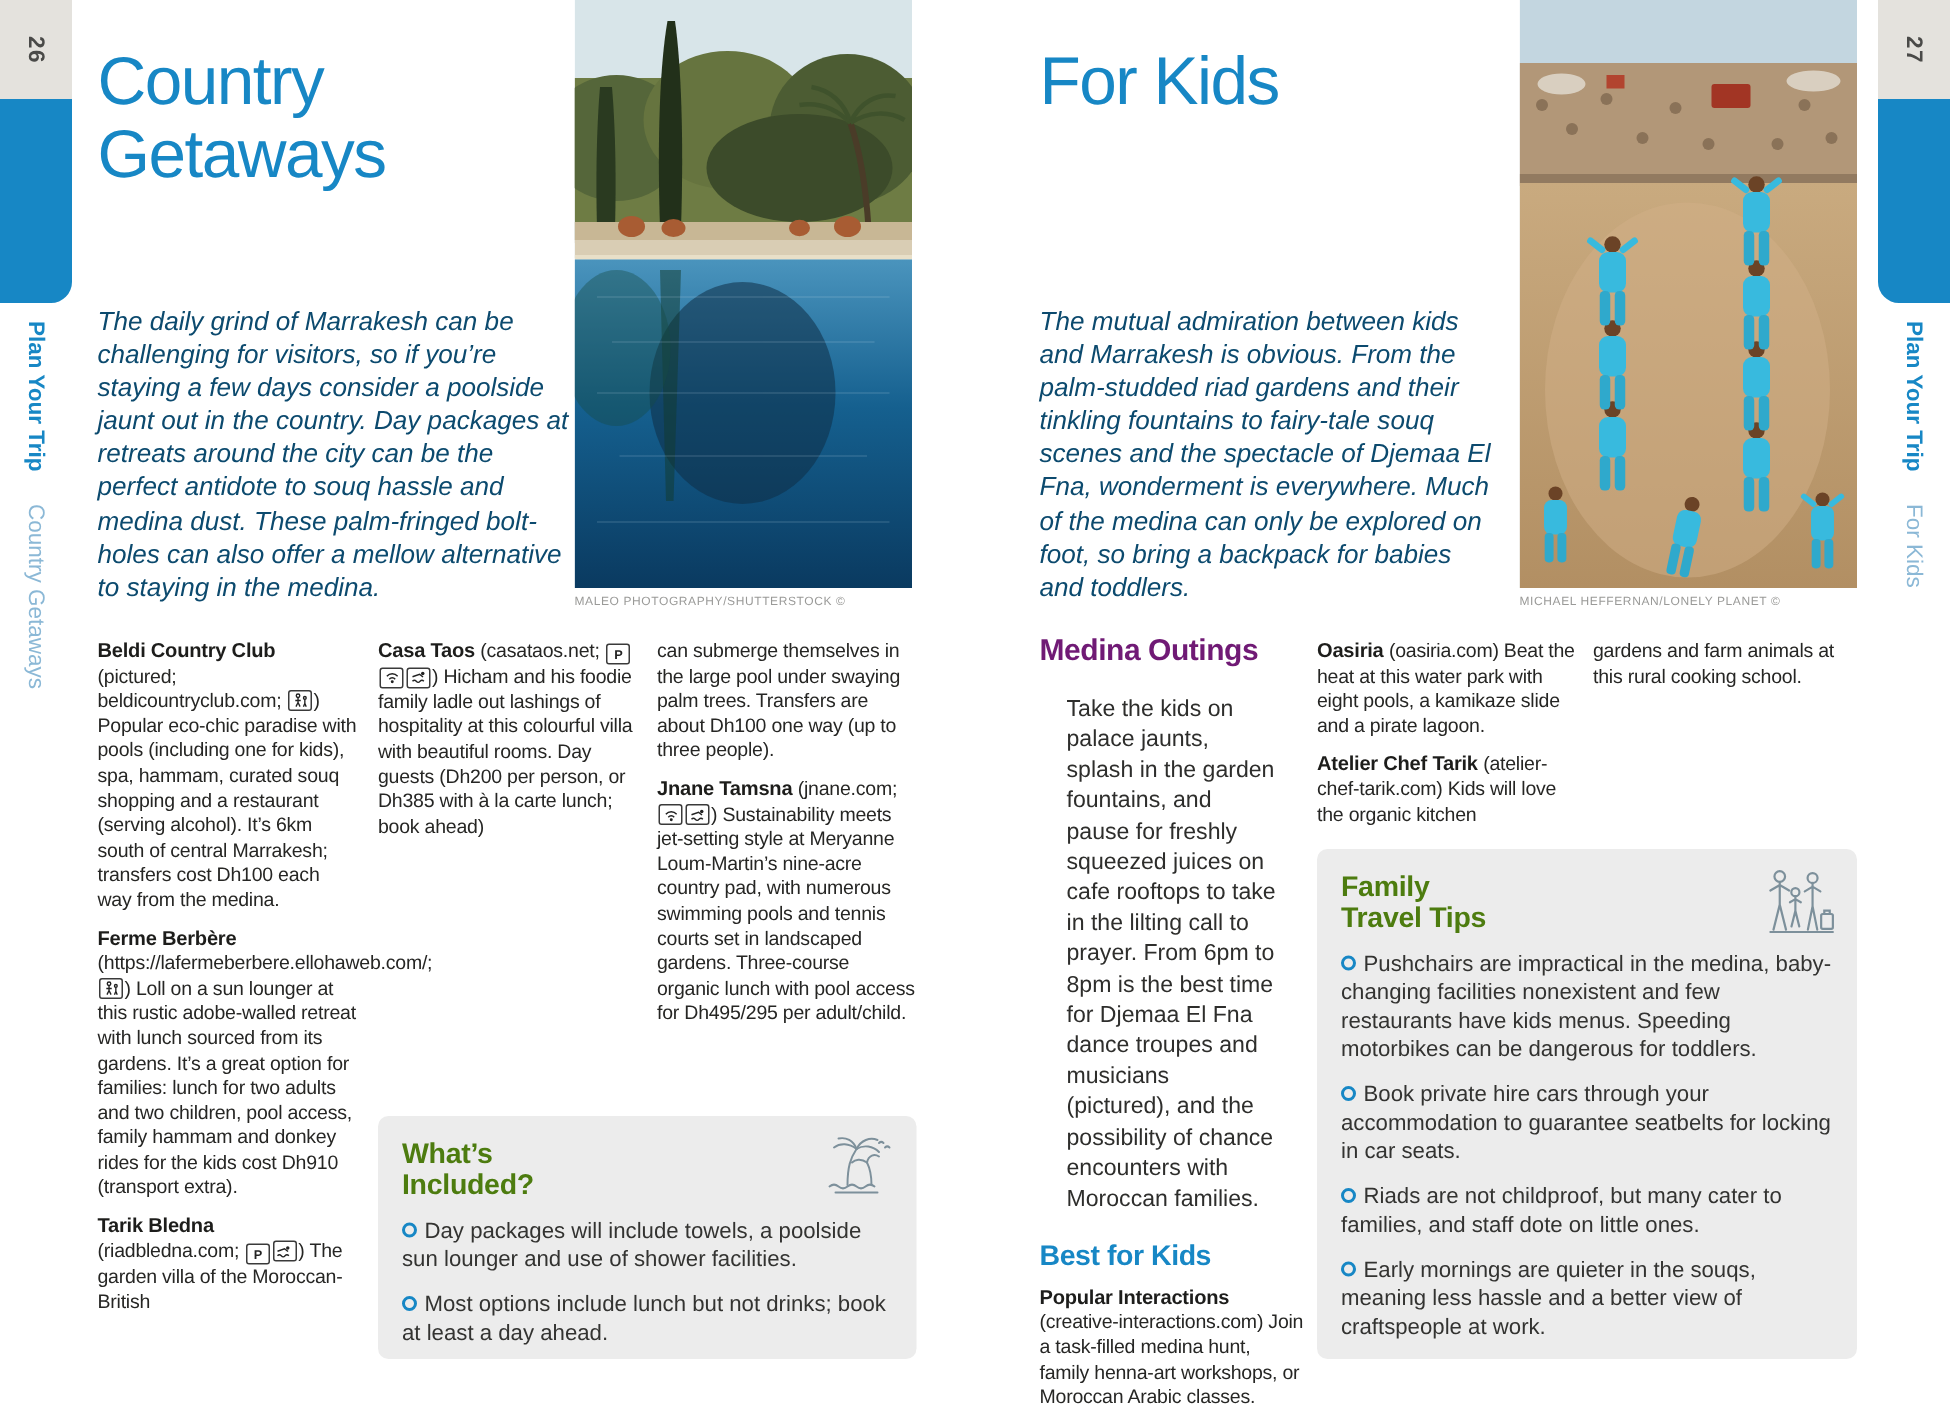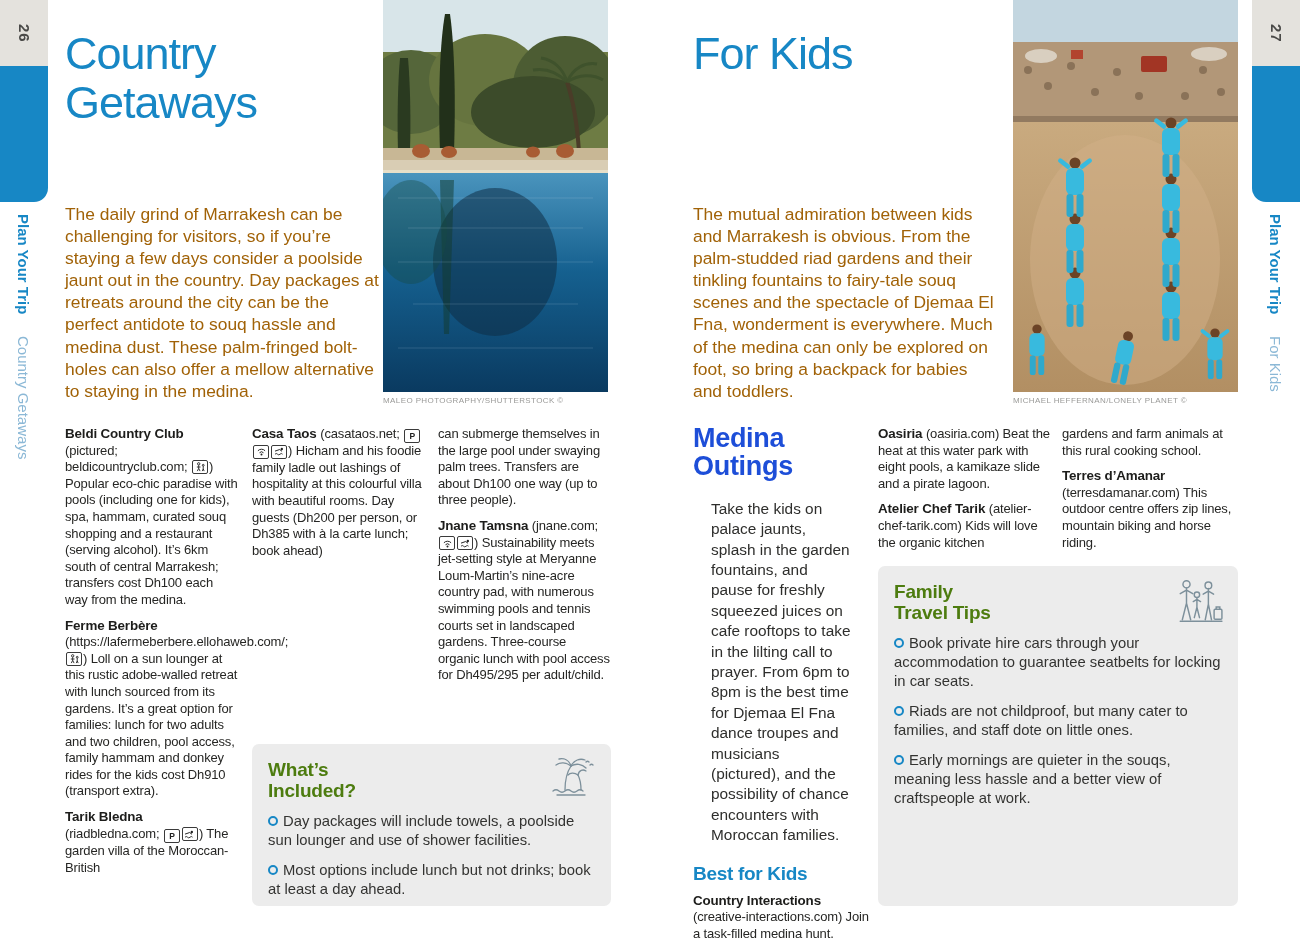--- a/index.html
+++ b/index.html
@@ -12,35 +12,35 @@
   .pagenum{writing-mode:vertical-rl;font-size:15px;font-weight:bold;color:#4a4a48;letter-spacing:1px;}
   .tab{width:48px;height:136px;background:#1787c5;}
   .tab-left{border-radius:0 0 14px 0;}
   .tab-right{border-radius:0 0 0 14px;}
   .vtext{writing-mode:vertical-rl;font-size:15px;white-space:nowrap;}
   .vbold{font-weight:bold;color:#1787c5;}
   .vlight{color:#8bb8d6;}
 
   
   .title{font-size:45px;line-height:1.08;font-weight:normal;color:#1787c5;letter-spacing:-1px;white-space:pre-line;}
-  .intro{font-size:17.4px;line-height:1.27;color:#a16207;}
+  .intro{font-style:italic;font-size:17.4px;line-height:1.27;color:#0c4a6e;}
 
   
   .photo{width:225px;height:392px;top:0;overflow:hidden;}
   .credit{font-size:8px;letter-spacing:.4px;color:#9a9a98;width:225px;}
 
   
   .col{font-size:13px;line-height:16.6px;letter-spacing:-.15px;color:#262624;}
   .entry{margin:0 0 9px 0;}
   .entry b{font-size:13.4px;color:#1d1d1b;}
   .ic{display:inline-flex;align-items:center;justify-content:center;width:14px;height:12px;
       border:1px solid #3a3a3a;border-radius:2px;background:#fff;vertical-align:-1px;margin:0 1px;}
   .ic b{font-size:8.5px;line-height:1;color:#222;}
 
-  h3.sec{font-size:27px;line-height:1.05;margin:0 0 10px 0;color:#1d4ed8;letter-spacing:-.3px;}
+  h3.sec{font-size:20px;line-height:1.05;margin:0 0 10px 0;color:#701a75;letter-spacing:-.3px;}
   h3.sec.blue{color:#1787c5;font-size:19px;margin:16px 0 9px 0;}
   .bigp{font-size:15.4px;line-height:20.4px;color:#2e2e2c;margin:18px;}
 
   
   .box{background:#ececec;border-radius:7px;padding:13px 16px;box-sizing:border-box;overflow:hidden;}
   .box h4{color:#4d7c0f;font-size:19px;line-height:1.12;margin:2px 0 10px 0;white-space:pre-line;letter-spacing:-.2px;}
   .bullet{font-size:14.8px;line-height:19px;color:#333331;margin:0 0 11px 0;}
   .ring{display:inline-block;width:6px;height:6px;border:2px solid #1787c5;border-radius:50%;margin-right:5px;vertical-align:0px;}
   .boxicon{position:absolute;top:12px;right:14px;}
 </style>
@@ -260,47 +260,47 @@
     <use href="#p1" transform="translate(110 360) scale(.9) rotate(12)"></use>
   </svg>
 </div>
 <div class="abs credit" style="left:1013px;top:396px;">MICHAEL HEFFERNAN/LONELY PLANET ©</div>
 
 <div class="abs" style="left:693px;top:424px;width:177px;">
   <h3 class="sec">Medina Outings</h3>
   <p class="bigp">Take the kids on palace jaunts, splash in the garden fountains, and pause for freshly squeezed juices on cafe rooftops to take in the lilting call to prayer. From 6pm to 8pm is the best time for Djemaa El Fna dance troupes and musicians (pictured), and the possibility of chance encounters with Moroccan families.</p>
   <h3 class="sec blue">Best for Kids</h3>
   <div class="col">
-      <p class="entry"><b>Country Interactions </b>(creative-interactions.com) Join a task-filled medina hunt, family henna-art workshops, or Moroccan Arabic classes.</p>
+      <p class="entry"><b>Popular Interactions </b>(creative-interactions.com) Join a task-filled medina hunt, family henna-art workshops, or Moroccan Arabic classes.</p>
     </div>
 </div>
 
 <div class="abs col" style="left:878px;top:426px;width:177px;">
     <p class="entry"><b>Oasiria </b>(oasiria.com) Beat the heat at this water park with eight pools, a kamikaze slide and a pirate lagoon.</p>
     <p class="entry"><b>Atelier Chef Tarik </b>(atelier-chef-tarik.com) Kids will love the organic kitchen</p>
   </div>
 <div class="abs col" style="left:1062px;top:426px;width:173px;">
     <p class="entry">gardens and farm animals at this rural cooking school.</p>
-    <p class="entry"><b>Terres d’Amanar </b>(terresdamanar.com) This outdoor centre offers zip lines, mountain biking and horse riding.</p>
   </div>
 
 <div class="abs box" style="left:878px;top:566px;width:360px;height:340px;">
   <span class="boxicon">
     <svg width="50" height="46" viewBox="0 0 48 44" fill="none" stroke="#7d909b" stroke-width="1.4" stroke-linecap="round">
       <circle cx="12" cy="6" r="3.4"></circle>
         <path d="M12 9.5 V24 M12 24 L8 40 M12 24 L16 40 M6 15 L12 11.5 L18 15"></path>
       <circle cx="22" cy="16" r="2.6"></circle>
         <path d="M22 19 V28 M22 28 L19.5 38 M22 28 L24.5 38 M18.5 22.5 L22 20.5 L25.5 22.5"></path>
       <circle cx="33" cy="7" r="3.2"></circle>
         <path d="M33 10 V25 M33 25 L30 40 M33 25 L36 40 M28 15.5 L33 12.5 L38 15.5"></path>
       <rect x="38.5" y="30" width="7.5" height="9.5" rx="1"></rect>
         <path d="M40.5 30 v-2.2 h3.5 v2.2"></path>
       <path d="M6 41.5 H46"></path>
     </svg>
   </span>
   <h4>Family
 Travel Tips</h4>
   <div>
+      <p class="bullet"><span class="ring"></span>Pushchairs are impractical in the medina, baby-changing facilities nonexistent and few restaurants have kids menus. Speeding motorbikes can be dangerous for toddlers.</p>
       <p class="bullet"><span class="ring"></span>Book private hire cars through your accommodation to guarantee seatbelts for locking in car seats.</p>
       <p class="bullet"><span class="ring"></span>Riads are not childproof, but many cater to families, and staff dote on little ones.</p>
       <p class="bullet"><span class="ring"></span>Early mornings are quieter in the souqs, meaning less hassle and a better view of craftspeople at work.</p>
     </div>
 </div>
 
 </body></html>

